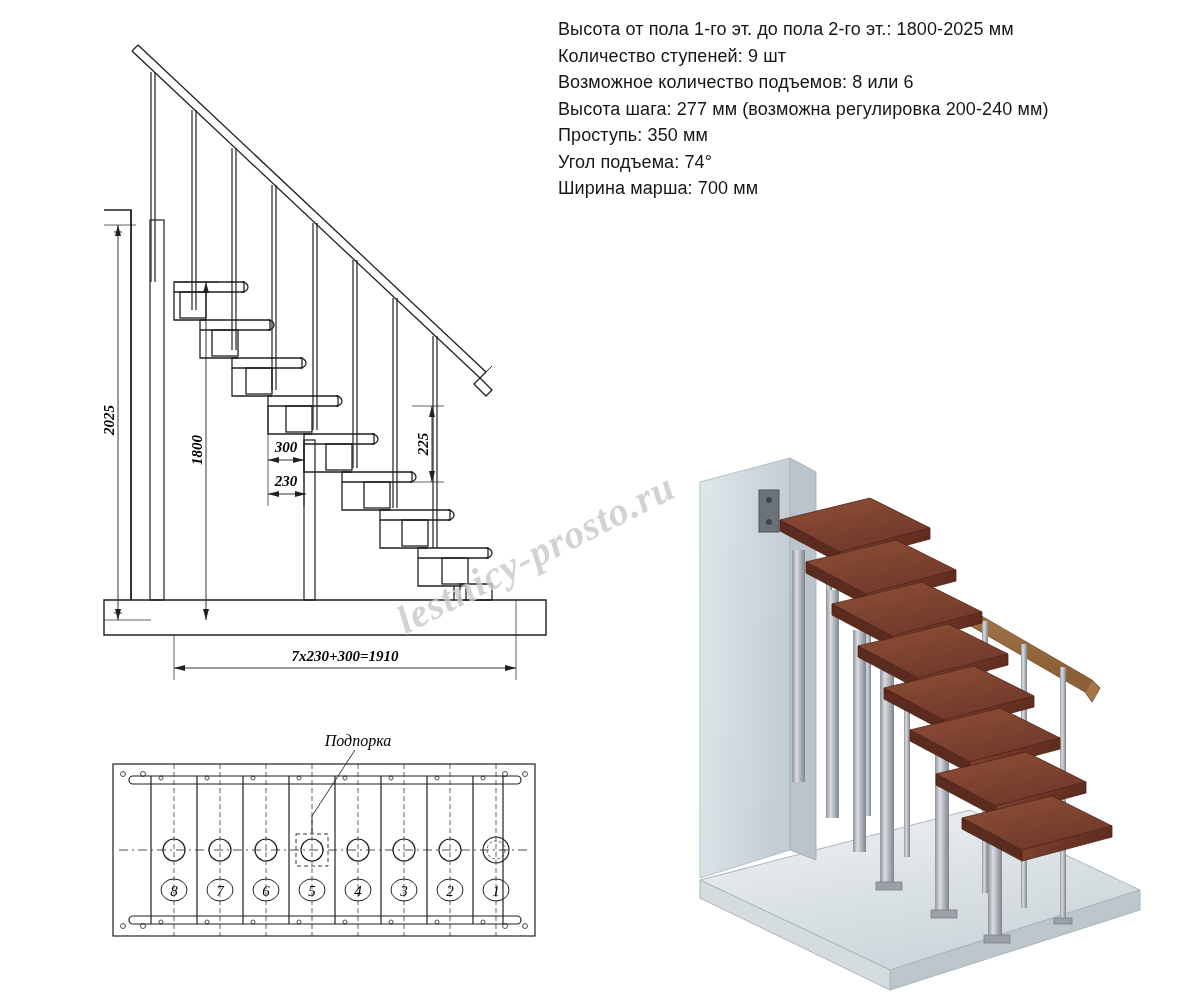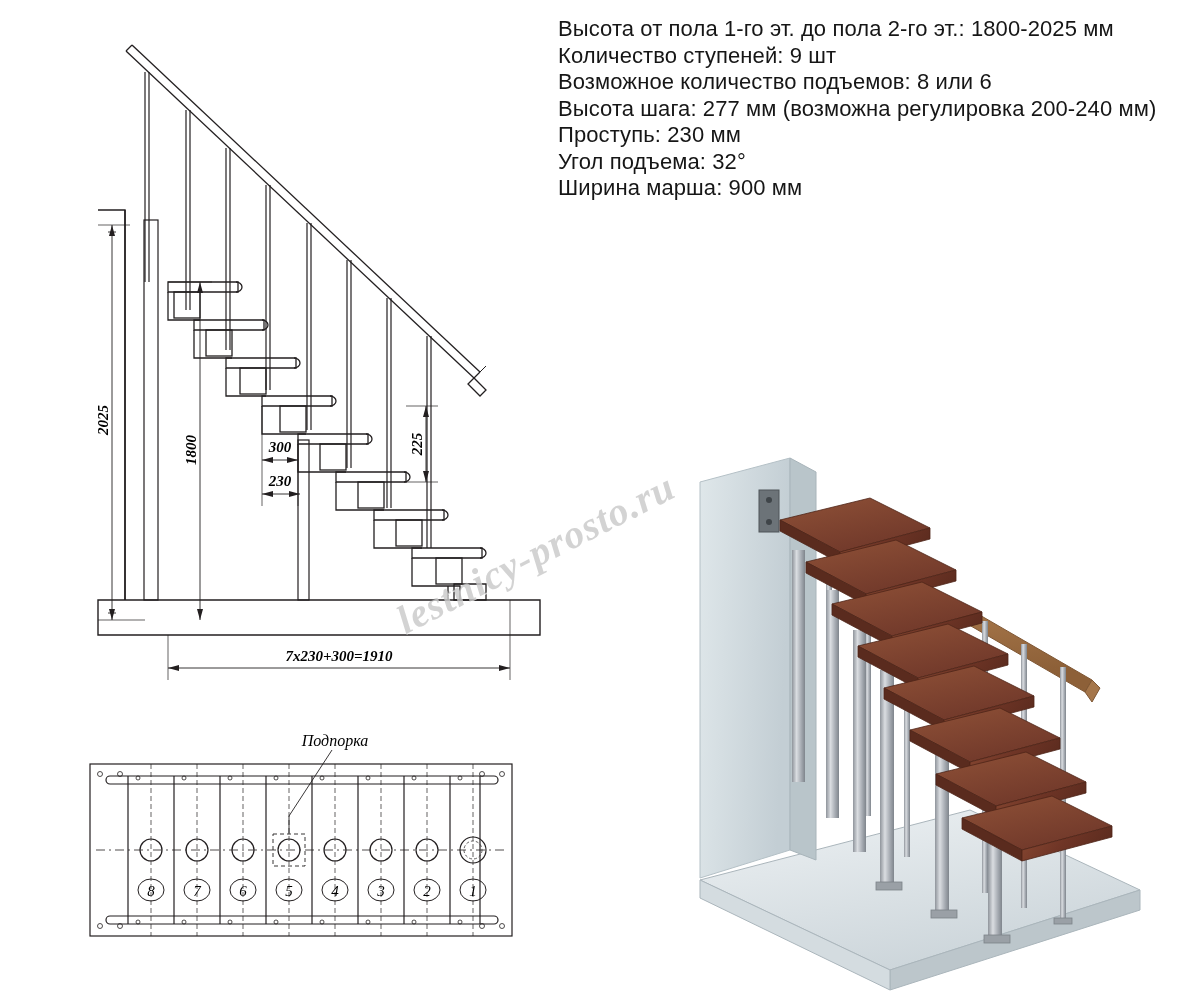--- a/index.html
+++ b/index.html
@@ -22,38 +22,38 @@
   }
 
   
   .spec-list {
     position: absolute;
     left: 558px;
     top: 16px;
     width: 620px;
   }
   .spec-line {
-    font-size: 22px;
+    font-size: 18px;
     line-height: 26.5px;
     color: #161616;
     white-space: nowrap;
     letter-spacing: 0.1px;
   }
 
   
   .elev-wrap {
     position: absolute;
-    left: 40px;
+    left: 46px;
     top: 20px;
     width: 520px;
     height: 690px;
   }
   .plan-wrap {
     position: absolute;
-    left: 62px;
+    left: 85px;
     top: 720px;
     width: 480px;
     height: 265px;
   }
   .render-wrap {
     position: absolute;
     left: 640px;
     top: 250px;
     width: 545px;
     height: 740px;
@@ -106,23 +106,23 @@
 </head>
 <body>
 
 <div class="page">
 
   <div class="spec-list">
     <div class="spec-line">Высота от пола 1-го эт. до пола 2-го эт.: 1800-2025 мм</div>
     <div class="spec-line">Количество ступеней: 9 шт</div>
     <div class="spec-line">Возможное количество подъемов: 8 или 6</div>
     <div class="spec-line">Высота шага: 277 мм (возможна регулировка 200-240 мм)</div>
-    <div class="spec-line">Проступь: 230 мм</div>
-    <div class="spec-line">Угол подъема: 32°</div>
-    <div class="spec-line">Ширина марша: 900 мм</div>
+    <div class="spec-line">Проступь: 350 мм</div>
+    <div class="spec-line">Угол подъема: 74°</div>
+    <div class="spec-line">Ширина марша: 700 мм</div>
   </div>
 
   <div class="elev-wrap">
     <svg width="520" height="690" viewBox="0 0 520 690">
       <g fill="none" stroke="#231f20" stroke-width="1.3" stroke-linejoin="miter">
 
         <g>
           <path d="M58,580 L500,580 L500,615 L58,615 Z" stroke="#231f20" stroke-width="1.4"></path>
         </g>
 

